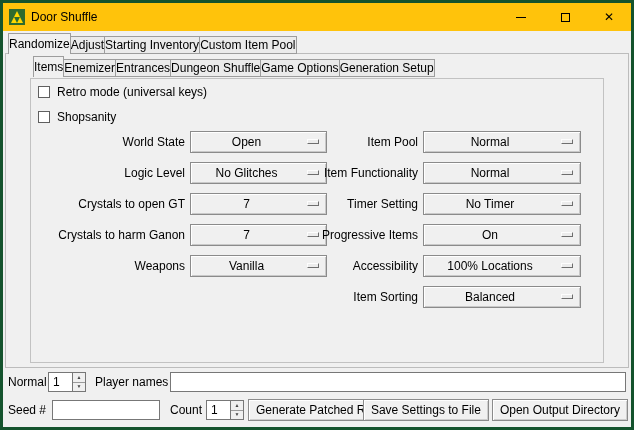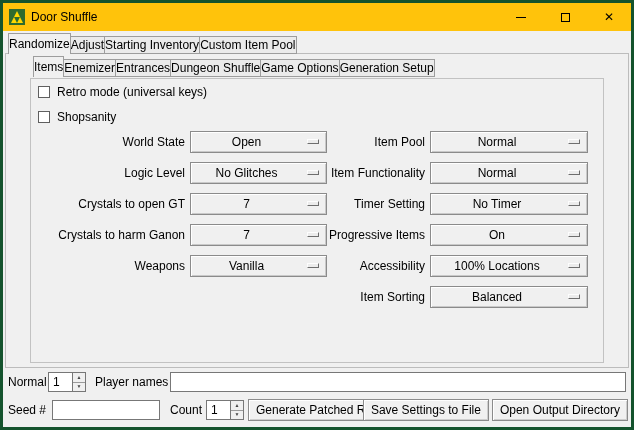--- a/index.html
+++ b/index.html
@@ -37,21 +37,21 @@
     white-space: nowrap; cursor: default;
   }
   .tab.selected { height: 21px; background: #f0f0f0; border-bottom: none; position: relative; z-index: 6; }
 
   .check-row { position: absolute; left: 35px; display: flex; align-items: center; height: 14px; }
   .checkbox { width: 12px; height: 12px; background: #fff; border: 1px solid #5f5f5f; flex: none; }
   .check-label { margin-left: 7px; white-space: nowrap; }
 
   .opt-col { position: absolute; top: 100px; }
   .col-left { left: 30px; }
-  .col-right { left: 275px; }
+  .col-right { left: 268px; }
   .opt-row { display: flex; height: 22px; margin-bottom: 9px; align-items: center; }
   .opt-label { display: block; text-align: right; white-space: nowrap; }
   .col-left .opt-label { width: 152px; }
   .col-right .opt-label { width: 147px; }
   .opt-menu {
     position: relative; margin-left: 5px; height: 22px; background: #f0f0f0;
     border: 1px solid #8b8b8b;
     box-shadow: inset 1px 1px 0 #ffffff, inset -1px -1px 0 #c9c9c9;
     display: flex; align-items: center; justify-content: center;
     font: inherit; color: #000; padding: 0 24px 0 0; white-space: nowrap;

